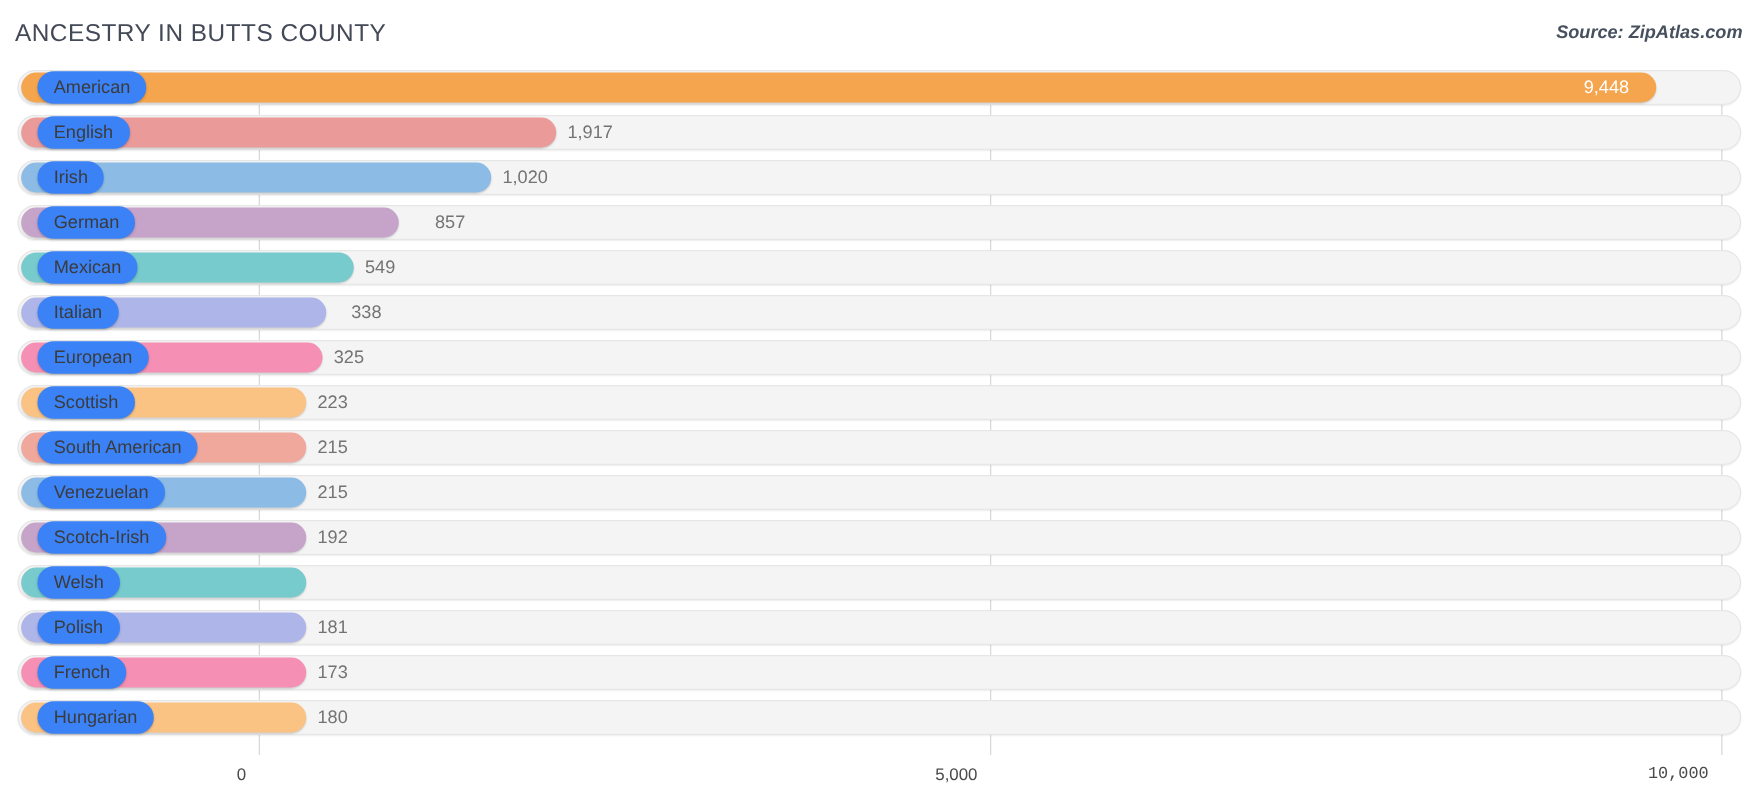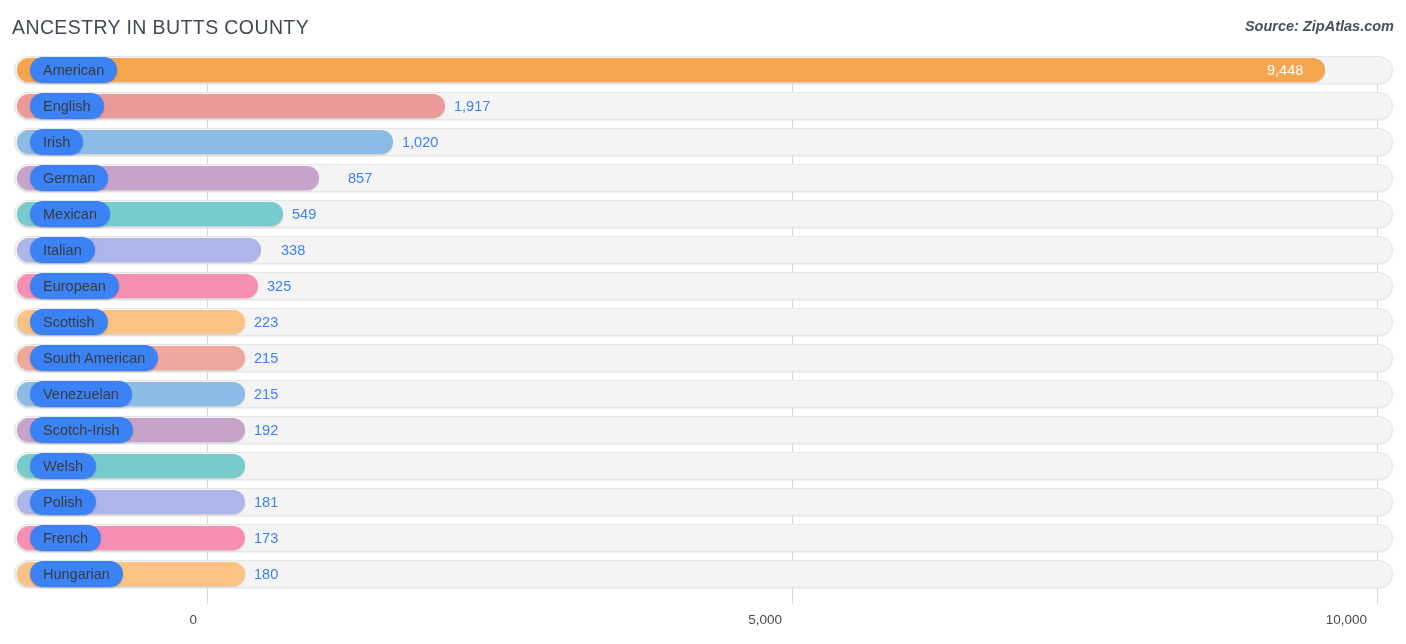--- a/index.html
+++ b/index.html
@@ -117,21 +117,21 @@
     white-space: nowrap;
     box-shadow: 0 1px 2px rgba(0,0,0,0.22);
   }
 
   .value {
     position: absolute;
     top: 1px;
     height: 26px;
     line-height: 26px;
     font-size: 14.5px;
-    color: #3b82f6;
+    color: #737373;
     white-space: nowrap;
   }
   .value.inside {
     color: #ffffff;
   }
 
   
   .axis {
     position: absolute;
     left: 0;
@@ -253,14 +253,14 @@
         <div class="bar" style="background: rgb(251, 195, 131); width: 228px;"></div>
         <div class="bar-label">Hungarian</div>
         <div class="value" style="left: 254px;">180</div>
       </div>
     </div>
 </div>
 
 <div class="axis" id="axis">
     <div class="tick" style="left: 207px;">0</div>
     <div class="tick" style="left: 792px;">5,000</div>
-    <div class="tick" style="left: 1377px;">10,000</div>
+    <div class="tick" style="left: 1377px; font-family: Liberation Mono, monospace;">10,000</div>
   </div>
 
 </body></html>

